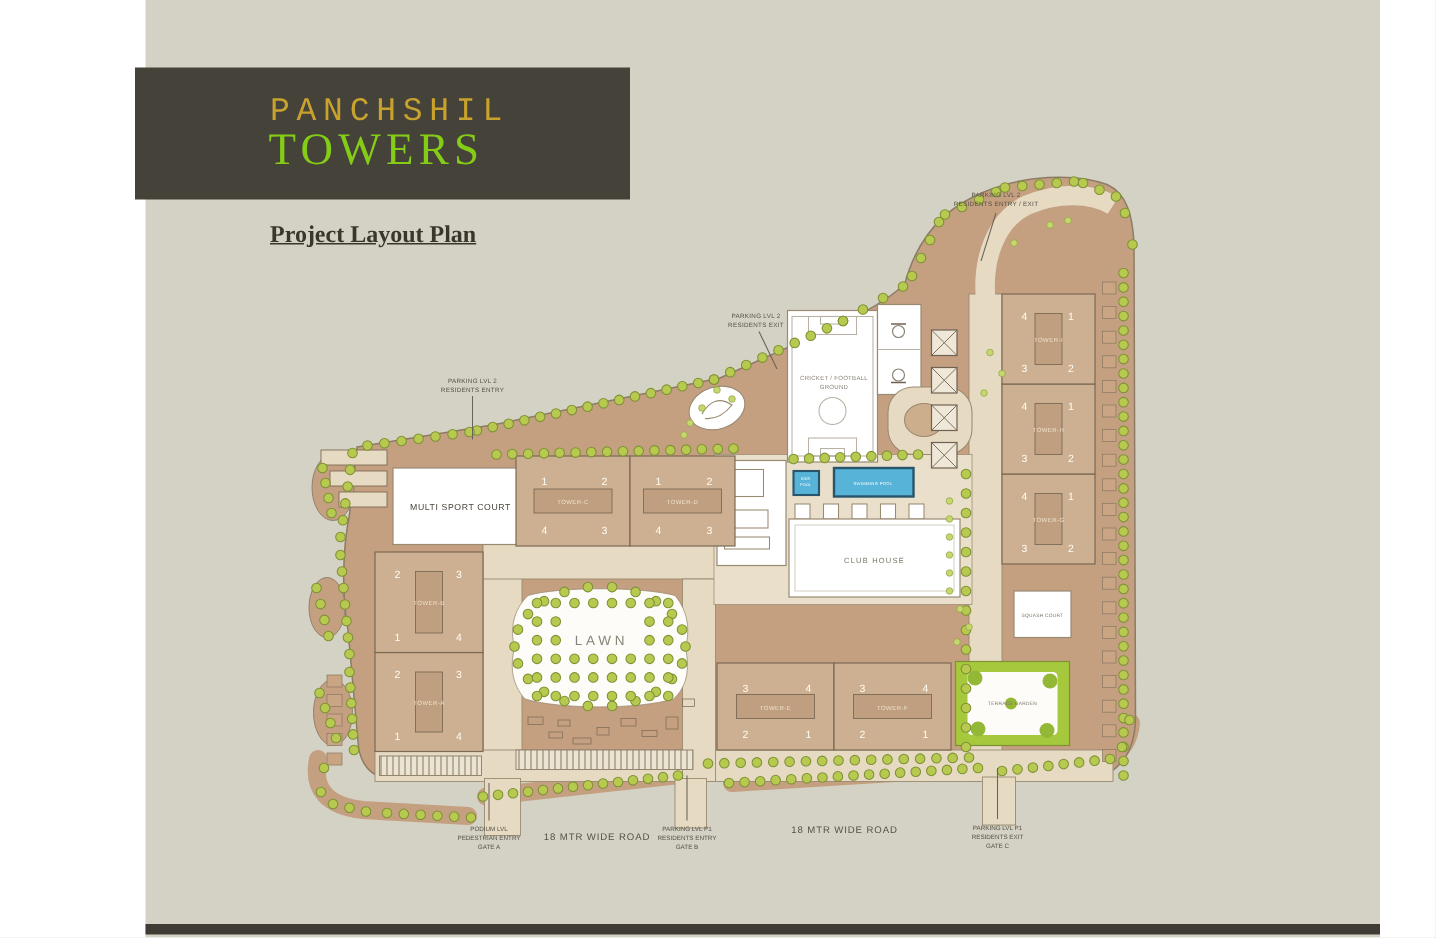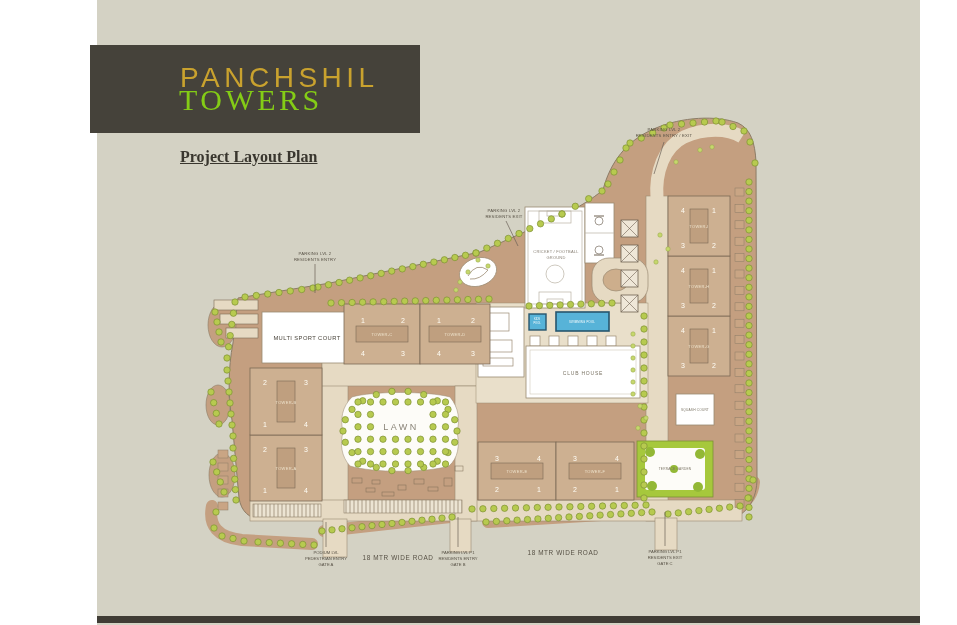--- a/index.html
+++ b/index.html
@@ -1,19 +1,19 @@
 <!DOCTYPE html>
 <html><head>
 <meta charset="utf-8">
 <style>
   html,body{margin:0;padding:0;background:#ffffff;width:957px;height:625px;position:relative;overflow:hidden;font-family:"Liberation Sans",sans-serif;}
   .panel{position:absolute;left:97px;top:0;width:823px;height:625px;background:#d4d2c4;}
   .footer-bar{position:absolute;left:97px;top:616px;width:823px;height:7px;background:#403c35;}
   .logo{position:absolute;left:90px;top:45px;width:330px;height:88px;background:#45423a;}
-  .logo .l1{position:absolute;left:90px;top:17px;font-family:Liberation Sans, sans-serif;font-size:28px;letter-spacing:4.5px;color:#c9a22e;}
+  .logo .l1{position:absolute;left:90px;top:17px;font-family:Liberation Mono, monospace;font-size:22px;letter-spacing:4.5px;color:#c9a22e;}
   .logo .l2{position:absolute;left:89px;top:38px;font-family:"Liberation Serif",serif;font-size:30px;letter-spacing:3.5px;color:#84cc16;}
   .title{position:absolute;left:180px;top:148px;margin:0;font-family:"Liberation Serif",serif;font-weight:bold;font-size:16px;color:#39362e;text-decoration:underline;}
   svg{position:absolute;left:0;top:0;}
   text{font-family:"Liberation Sans",sans-serif;}
   .unit{font-size:7px;fill:#fffdf5;text-anchor:middle;}
   .tlabel{font-size:4px;fill:#eee2cb;text-anchor:middle;letter-spacing:.3px;}
   .lbl-md{font-size:5.8px;fill:#4a453c;text-anchor:middle;letter-spacing:.4px;}
   .lbl-sm{font-size:5px;fill:#7b7465;text-anchor:middle;letter-spacing:.8px;}
   .lbl-xs{font-size:4px;fill:#8a8276;text-anchor:middle;letter-spacing:.2px;}
   .lbl-xxs{font-size:3.2px;fill:#7b7465;text-anchor:middle;letter-spacing:.2px;}

